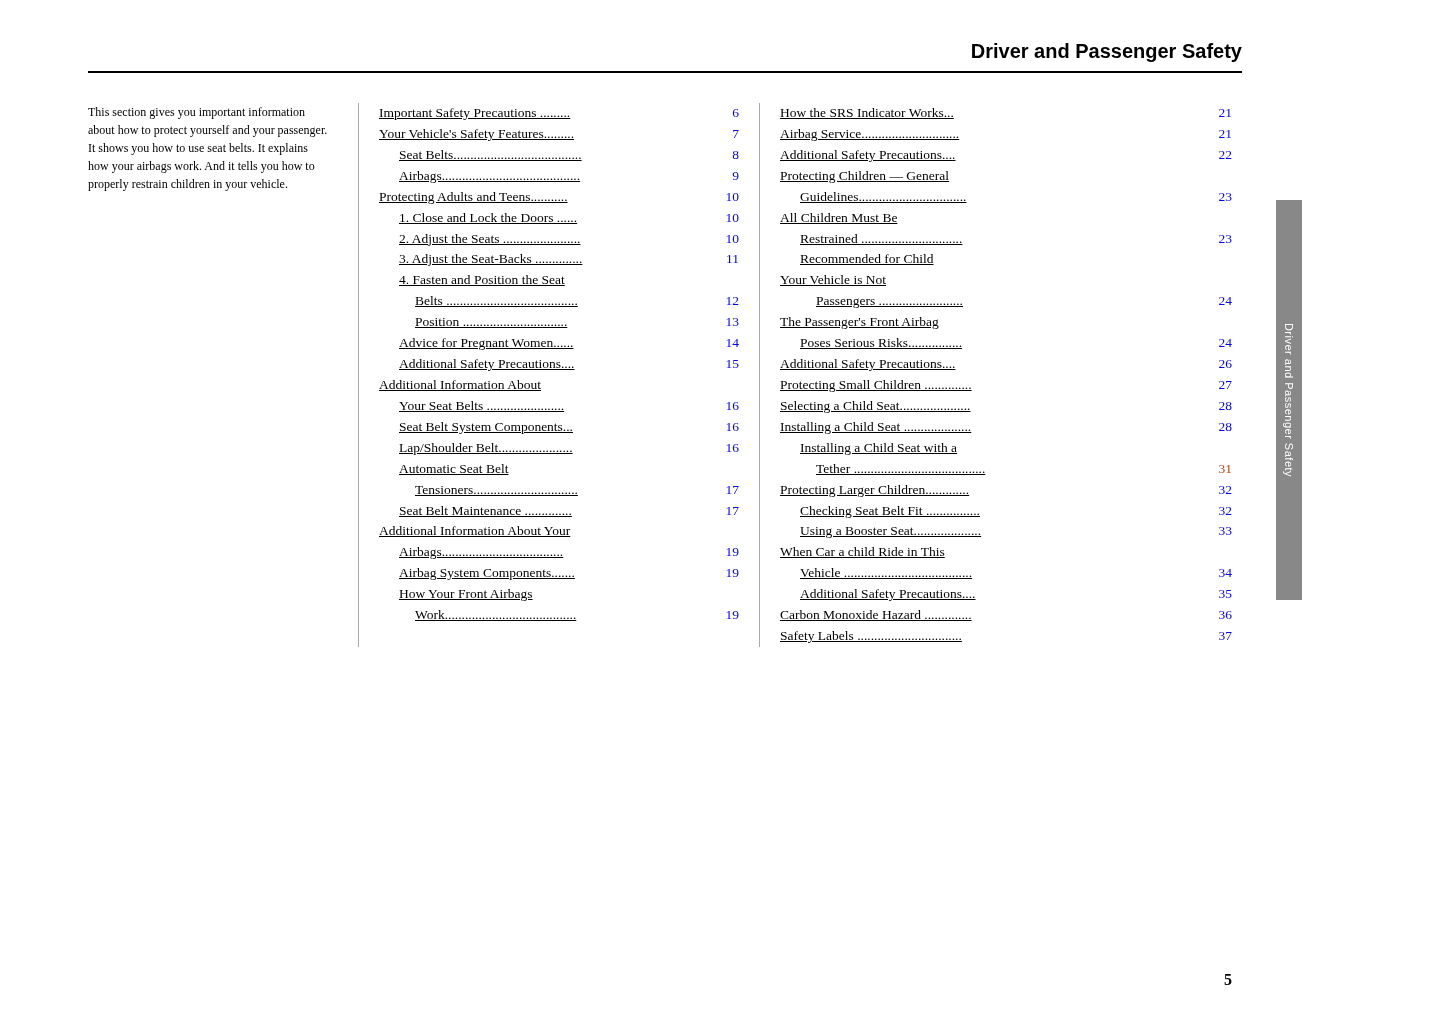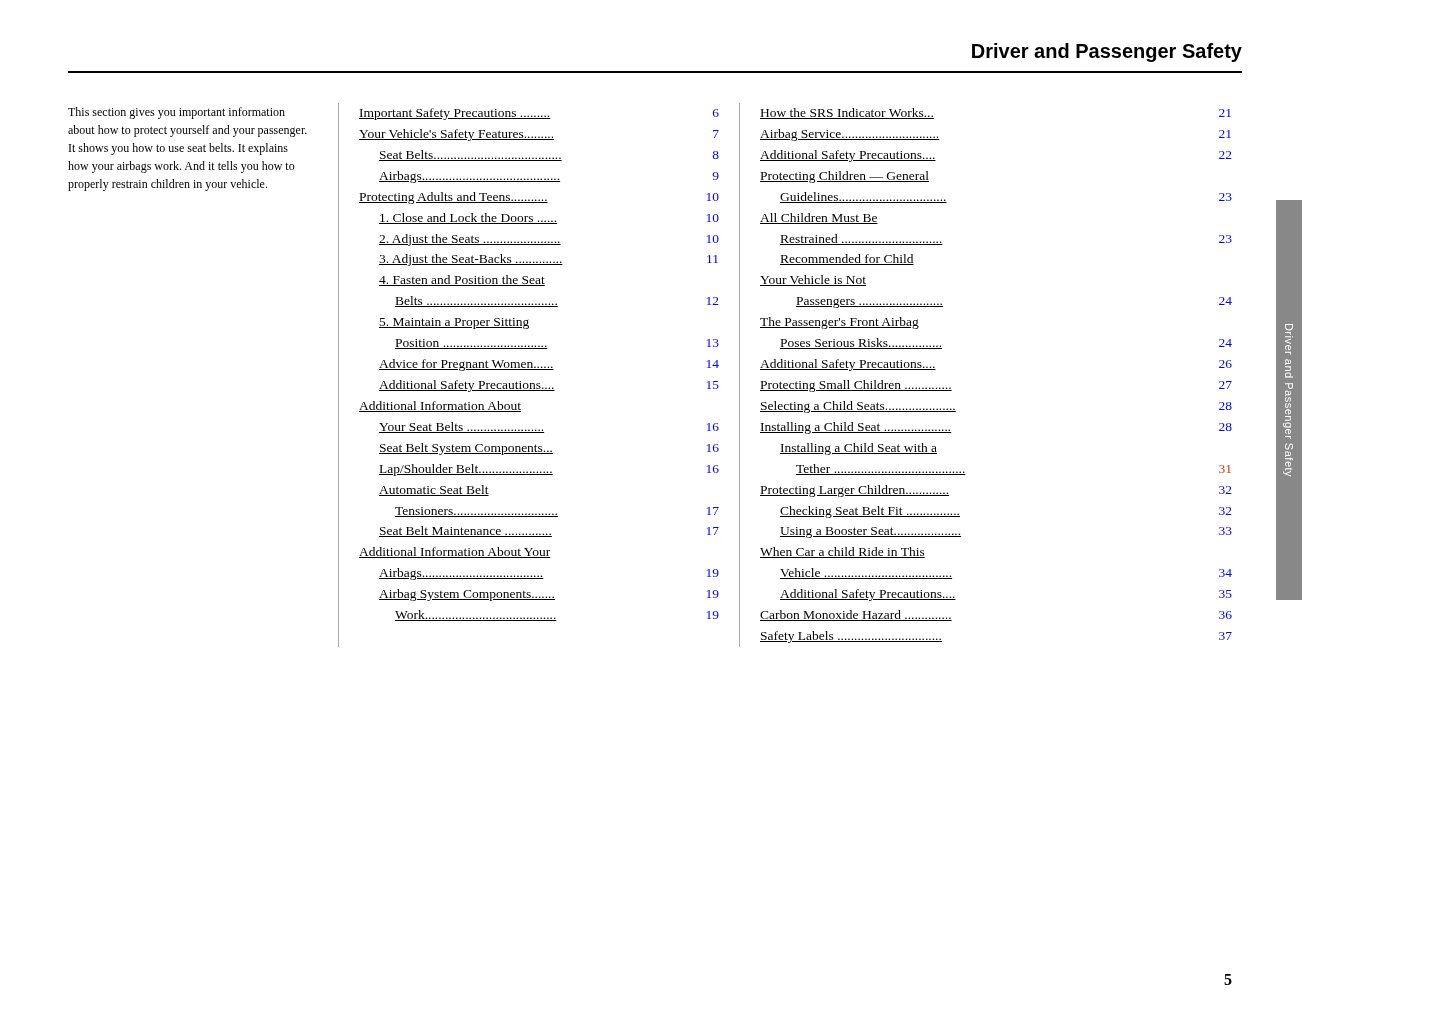--- a/index.html
+++ b/index.html
@@ -11,21 +11,21 @@
       width: 1445px;
       min-height: 1019px;
       position: relative;
     }
 
     .page-container {
       width: 1302px;
       min-height: 1019px;
       background: #fff;
       position: relative;
-      padding: 40px 60px 40px 68px;
+      padding: 40px 60px 40px 88px;
     }
 
     .page-header {
       text-align: right;
       padding-bottom: 8px;
       border-bottom: 2px solid #000;
       margin-bottom: 30px;
     }
 
     .page-header-title {
@@ -174,24 +174,20 @@
           <span class="toc-page"><a href="#" style="color: rgb(0, 0, 255); text-decoration: none;">11</a></span>
         </div>
         <div class="toc-entry indented-1">
           <span class="toc-text">4. Fasten and Position the Seat</span>
           <span class="toc-page"></span>
         </div>
         <div class="toc-entry indented-2">
           <span class="toc-text">Belts .......................................</span>
           <span class="toc-page"><a href="#" style="color: rgb(0, 0, 255); text-decoration: none;">12</a></span>
         </div>
-        <div class="toc-entry indented-1">
-          <span class="toc-text">5. Maintain a Proper Sitting</span>
-          <span class="toc-page"></span>
-        </div>
         <div class="toc-entry indented-2">
           <span class="toc-text">Position ...............................</span>
           <span class="toc-page"><a href="#" style="color: rgb(0, 0, 255); text-decoration: none;">13</a></span>
         </div>
         <div class="toc-entry indented-1">
           <span class="toc-text">Advice for Pregnant Women......</span>
           <span class="toc-page"><a href="#" style="color: rgb(0, 0, 255); text-decoration: none;">14</a></span>
         </div>
         <div class="toc-entry indented-1">
           <span class="toc-text">Additional Safety Precautions....</span>
@@ -229,20 +225,24 @@
           <span class="toc-text">Additional Information About Your</span>
           <span class="toc-page"></span>
         </div>
         <div class="toc-entry indented-1">
           <span class="toc-text">Airbags....................................</span>
           <span class="toc-page"><a href="#" style="color: rgb(0, 0, 255); text-decoration: none;">19</a></span>
         </div>
         <div class="toc-entry indented-1">
           <span class="toc-text">Airbag System Components.......</span>
           <span class="toc-page"><a href="#" style="color: rgb(0, 0, 255); text-decoration: none;">19</a></span>
+        </div>
+        <div class="toc-entry indented-1">
+          <span class="toc-text">How Your Front Airbags</span>
+          <span class="toc-page"></span>
         </div>
         <div class="toc-entry indented-2">
           <span class="toc-text">Work.......................................</span>
           <span class="toc-page"><a href="#" style="color: rgb(0, 0, 255); text-decoration: none;">19</a></span>
         </div>
       </div>
 
     <div class="divider-v"></div>
 
     <div class="toc-right" id="toc-right-container">
@@ -296,21 +296,21 @@
         </div>
         <div class="toc-entry">
           <span class="toc-text">Additional Safety Precautions....</span>
           <span class="toc-page"><a href="#" style="color: rgb(0, 0, 255); text-decoration: none;">26</a></span>
         </div>
         <div class="toc-entry">
           <span class="toc-text">Protecting Small Children ..............</span>
           <span class="toc-page"><a href="#" style="color: rgb(0, 0, 255); text-decoration: none;">27</a></span>
         </div>
         <div class="toc-entry">
-          <span class="toc-text">Selecting a Child Seats.....................</span>
+          <span class="toc-text">Selecting a Child Seat.....................</span>
           <span class="toc-page"><a href="#" style="color: rgb(0, 0, 255); text-decoration: none;">28</a></span>
         </div>
         <div class="toc-entry">
           <span class="toc-text">Installing a Child Seat ....................</span>
           <span class="toc-page"><a href="#" style="color: rgb(0, 0, 255); text-decoration: none;">28</a></span>
         </div>
         <div class="toc-entry indented-1">
           <span class="toc-text">Installing a Child Seat with a</span>
           <span class="toc-page"></span>
         </div>

